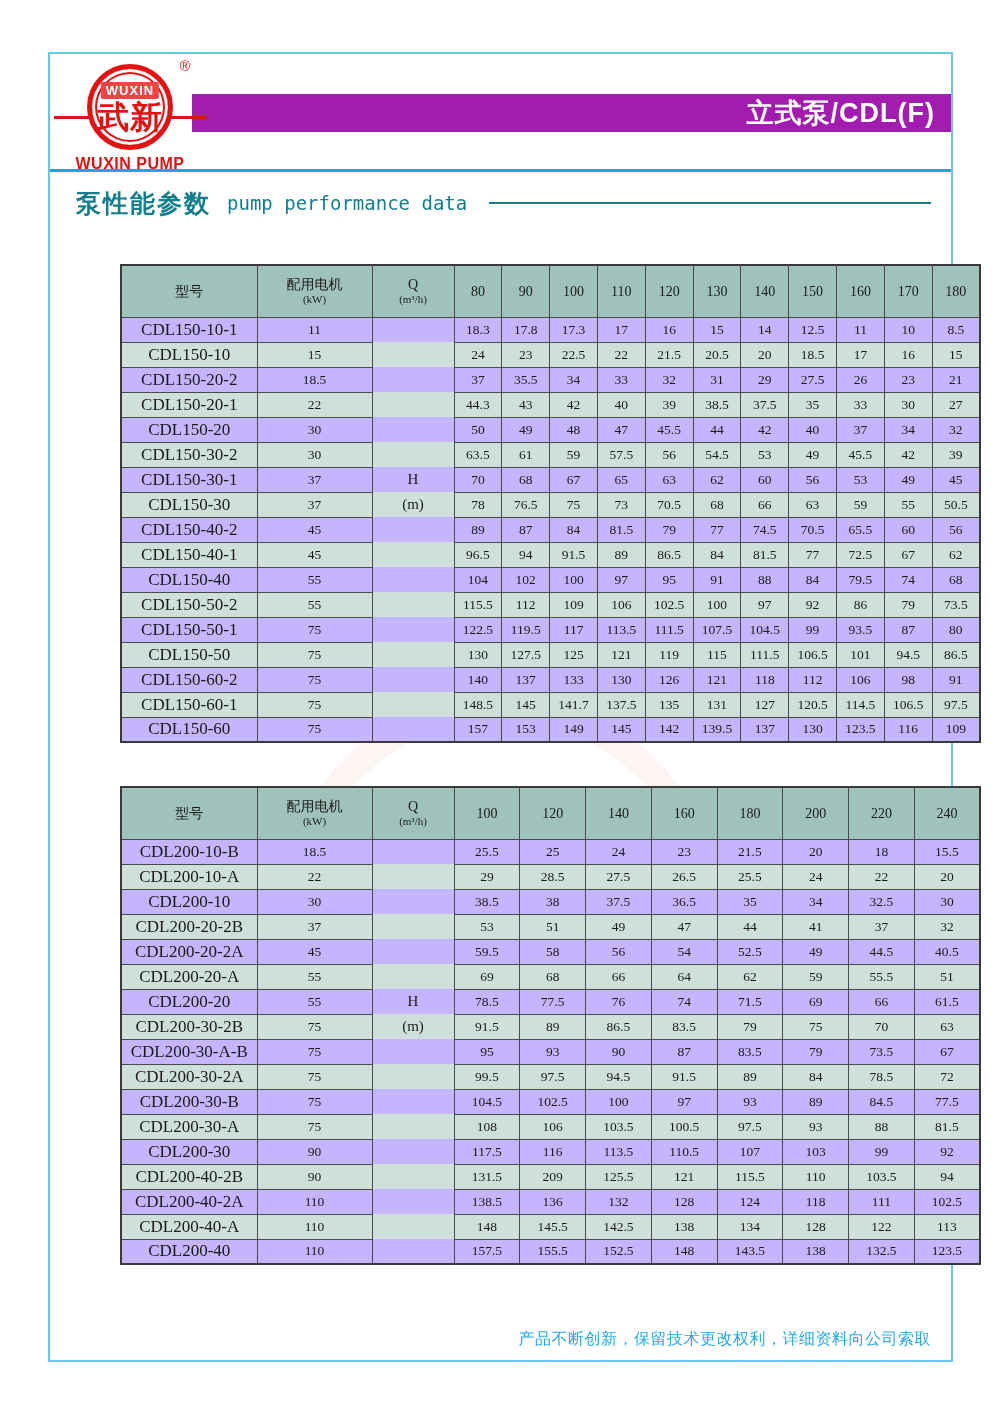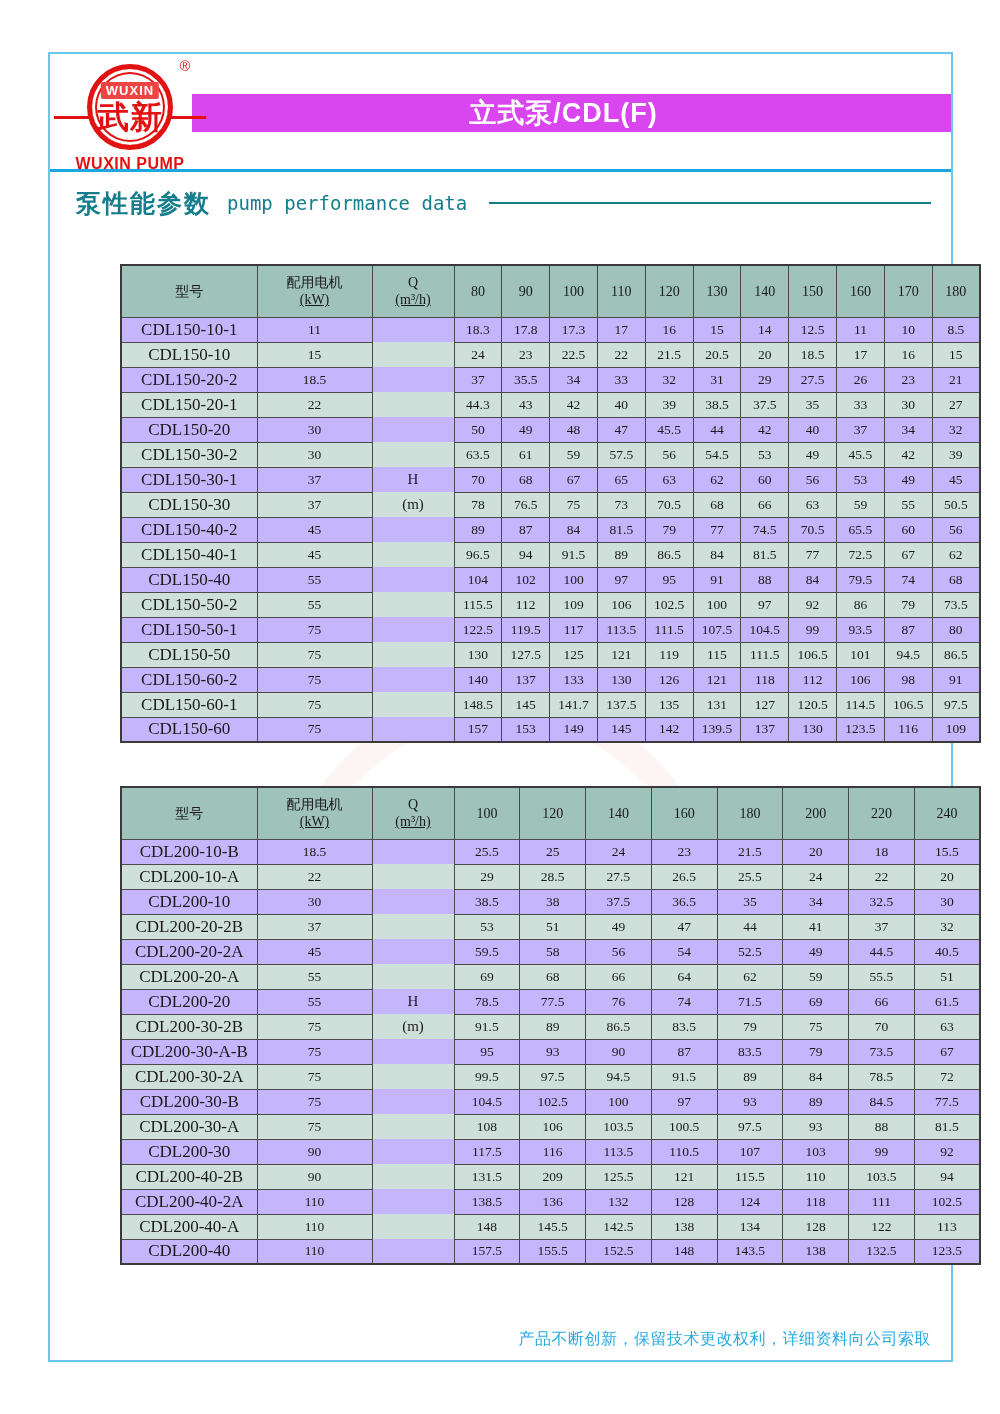--- a/index.html
+++ b/index.html
@@ -9,21 +9,21 @@
     font-family:"Liberation Serif", serif; overflow:hidden;
   }
   .frame {
     position:absolute; left:48px; top:52px; width:905px; height:1310px;
     border:2px solid #6bc6eb; background:#fff;
   }
   
   .header-area { position:relative; height:118px; border-bottom:3px solid #1ba7e0; }
   .band {
     position:absolute; left:142px; right:0; top:40px; height:38px;
-    background:#d946ef; color:#fff; text-align:center; padding-right:16px;
+    background:#a21caf; color:#fff; text-align:right; padding-right:16px;
     font-family:"Liberation Sans", sans-serif; font-weight:bold;
     font-size:27px; line-height:38px; letter-spacing:1px;
   }
   .logo { position:absolute; left:14px; top:2px; width:132px; }
   .logo-circle {
     position:relative; width:86px; height:86px; margin:8px auto 0;
     border:5px solid #e21212; border-radius:50%;
     box-shadow: inset 0 0 0 3px #fff, inset 0 0 0 5px #e21212;
     background:#fff; z-index:2;
   }
@@ -65,21 +65,21 @@
   
   #tables { margin:45px 0 0 70px; width:763px; position:relative; z-index:2; }
   table {
     border-collapse:collapse; width:861px; table-layout:fixed;
     text-align:center; color:#1a1a1a; border:2px solid #3a3a3a;
     background:#c4b5fd;
   }
   table + table { margin-top:43px; }
   th, td { border:1px solid #4a4a4a; padding:0; height:25px; font-weight:normal; font-size:13.5px; }
   thead th { background:#9fc2ba; height:52px; font-size:14px; line-height:1.25; }
-  thead th .sub { display:block; font-size:14px;text-decoration:underline; }
+  thead th .sub { display:block; font-size:11px; }
   tr.alt td { background:#cfe0db; }
   td.qcell { border-top:none; border-bottom:none; font-size:15px; }
   td.model { font-size:17px; }
   
   .watermark {
     position:absolute; left:230px; top:640px; width:440px; height:440px;
     border:26px solid rgba(200,60,40,0.05); border-radius:50%; z-index:1;
     display:flex; align-items:center; justify-content:center;
     color:rgba(200,60,40,0.05); font-size:120px; font-weight:bold;
     font-family:"Liberation Sans", sans-serif; pointer-events:none;

